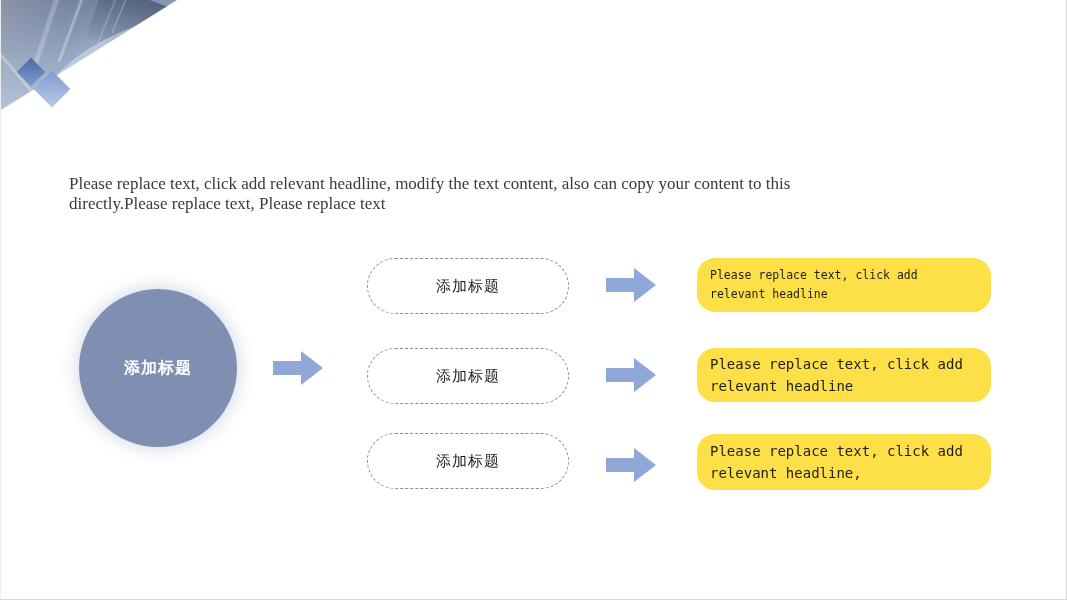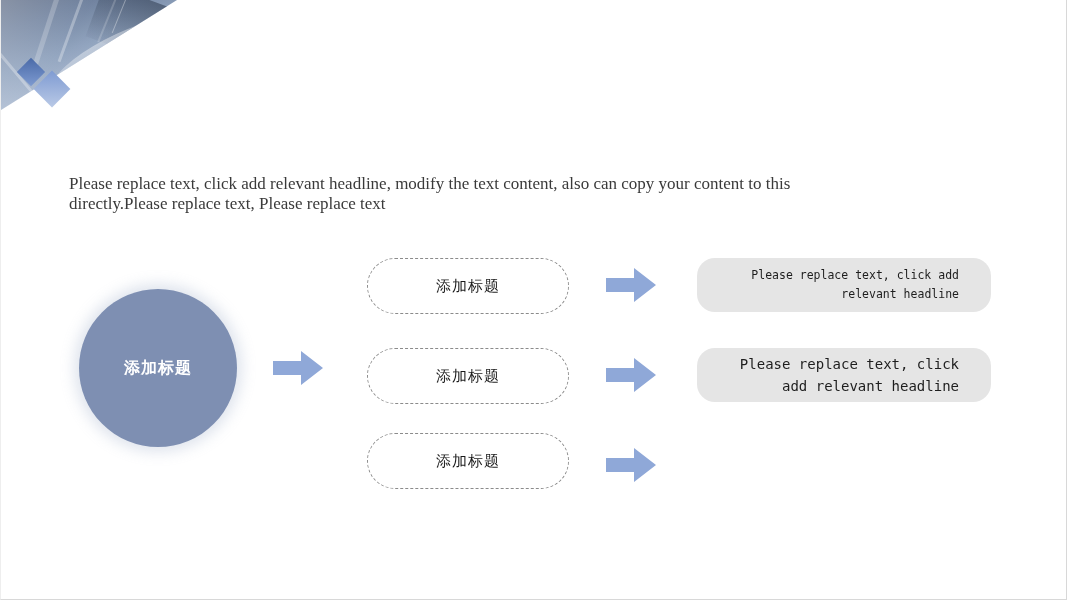--- a/index.html
+++ b/index.html
@@ -177,27 +177,27 @@
   #pill-1 { top: 258px; }
   #pill-2 { top: 348px; }
   #pill-3 { top: 433px; }
 
   
   .content-box {
     position: absolute;
     left: 696px;
     width: 294px;
     border-radius: 18px;
-    background: #e5e5e5;
+    background: #fde047;
     display: flex;
     align-items: center;
     justify-content: center;
     box-sizing: border-box;
-    padding: 6px 32px;
-    text-align: right;
+    padding: 6px 13px;
+    text-align: left;
     font-family: "DejaVu Sans Mono", monospace;
     color: #1e1e1e;
     line-height: 19px;
   }
   #box-1 { top: 258px; height: 54px; font-size: 11.5px; }
   #box-2 { top: 348px; height: 54px; font-size: 14px; line-height: 22px; }
   #box-3 { top: 434px; height: 56px; font-size: 14px; line-height: 22px; }
 </style>
 </head>
 <body>
@@ -252,14 +252,15 @@
     </svg>
   </div>
   <div class="arrow" id="arrow-r3">
     <svg viewBox="0 0 50 38" xmlns="http://www.w3.org/2000/svg">
       <polygon points="0,12 28,12 28,2 50,19 28,36 28,26 0,26" fill="#8fa8d8"></polygon>
     </svg>
   </div>
 
   <div class="content-box" id="box-1">Please replace text, click add relevant headline</div>
   <div class="content-box" id="box-2">Please replace text, click add relevant headline</div>
+  <div class="content-box" id="box-3">Please replace text, click add relevant headline,</div>
 
 </div>
 
 </body></html>

